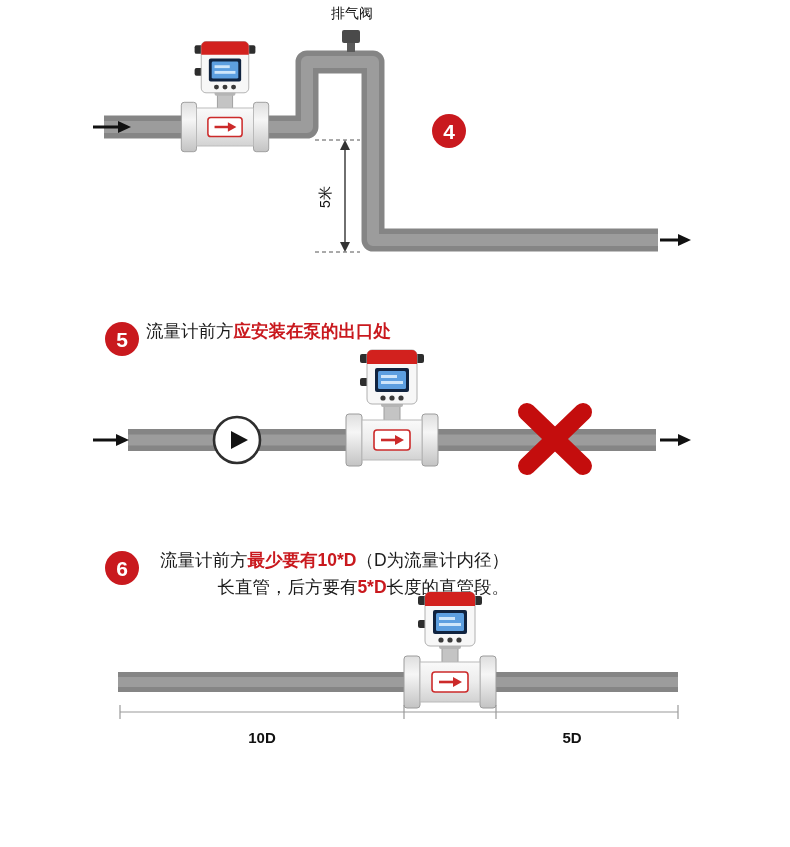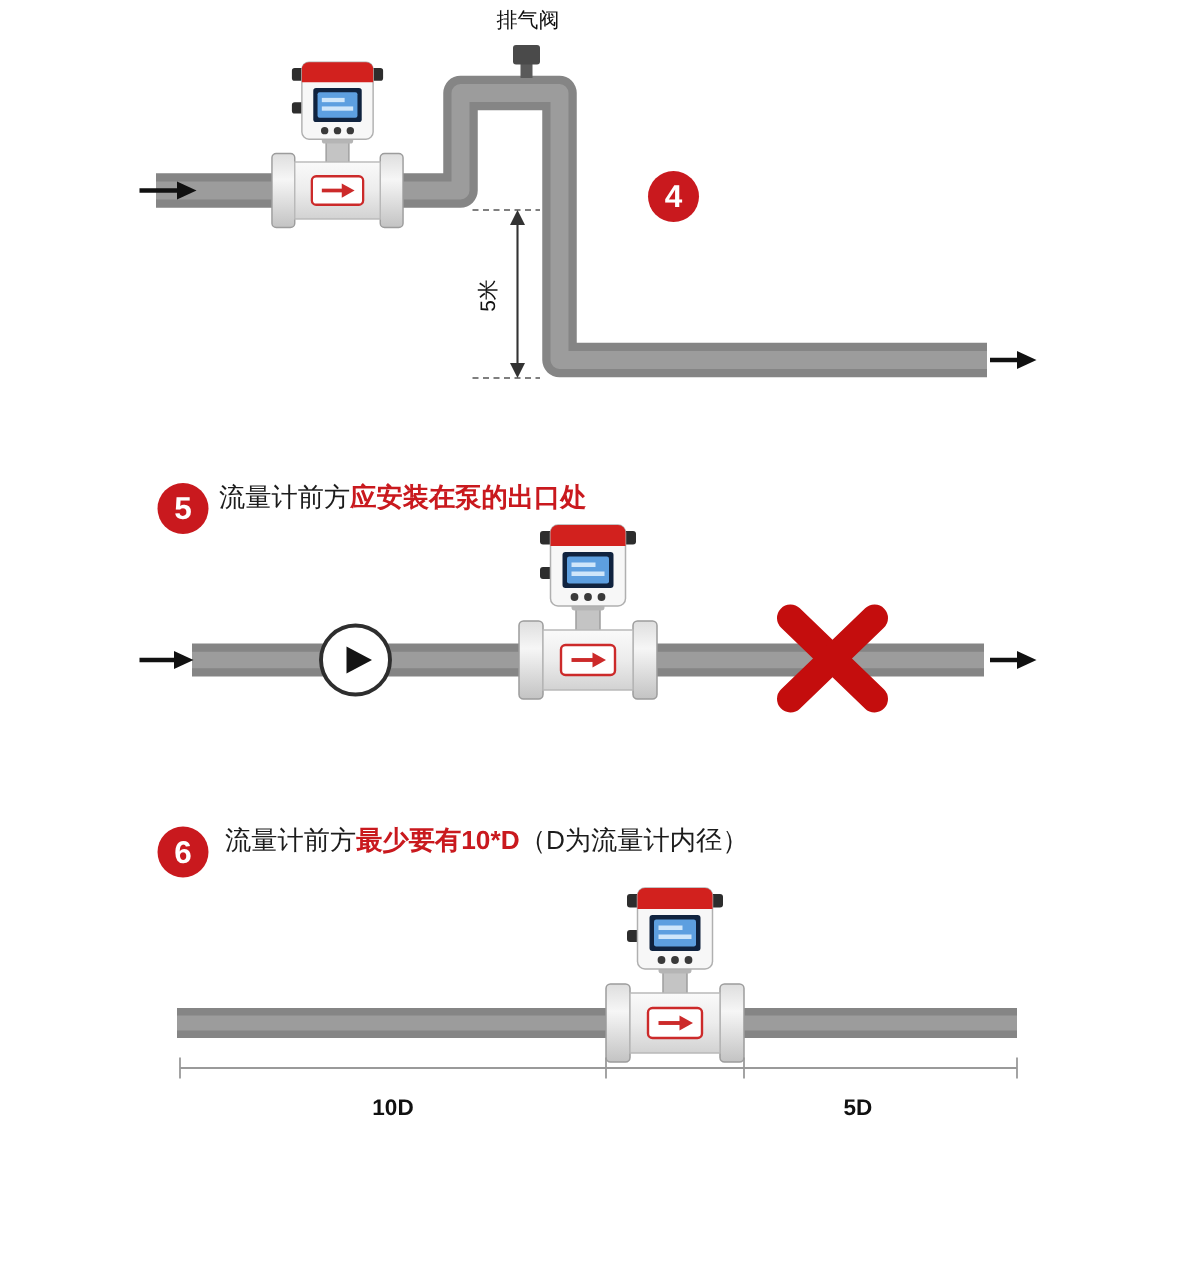--- a/index.html
+++ b/index.html
@@ -116,22 +116,23 @@
       <path d="M 231 91 L 231 109 L 248 100 z" fill="#141414"></path>
     </g>
     <use href="#fm" transform="translate(392 100)"></use>
     <g>
       <path d="M 527 72 L 583 126" stroke="#c40d0d" stroke-width="18" stroke-linecap="round"></path>
       <path d="M 583 72 L 527 126" stroke="#c40d0d" stroke-width="18" stroke-linecap="round"></path>
     </g>
   </svg>
 
   <div class="badge" style="left:105px; top:551px">6</div>
-  <div class="txt" style="left:150px; top:547px">
+  <div class="txt" style="left:160px; top:547px">
     <div class="ln"><span>流量计前方</span><span class="red">最少要有10*D</span><span>（D为流量计内径）</span></div>
+    <div class="ln"><span>长直管，后方要有</span><span class="red">5*D</span><span>长度的直管段。</span></div>
   </div>
 
   <svg class="diagram" style="top:585px" width="790" height="185" viewBox="0 0 790 185">
     <g>
       <line x1="118" y1="97" x2="678" y2="97" stroke="#858585" stroke-width="20"></line>
       <line x1="118" y1="97" x2="678" y2="97" stroke="#9c9c9c" stroke-width="10"></line>
     </g>
     <use href="#fm" transform="translate(450 97)"></use>
     <g>
       <line x1="120" y1="127" x2="678" y2="127" stroke="#9a9a9a" stroke-width="1.2"></line>

